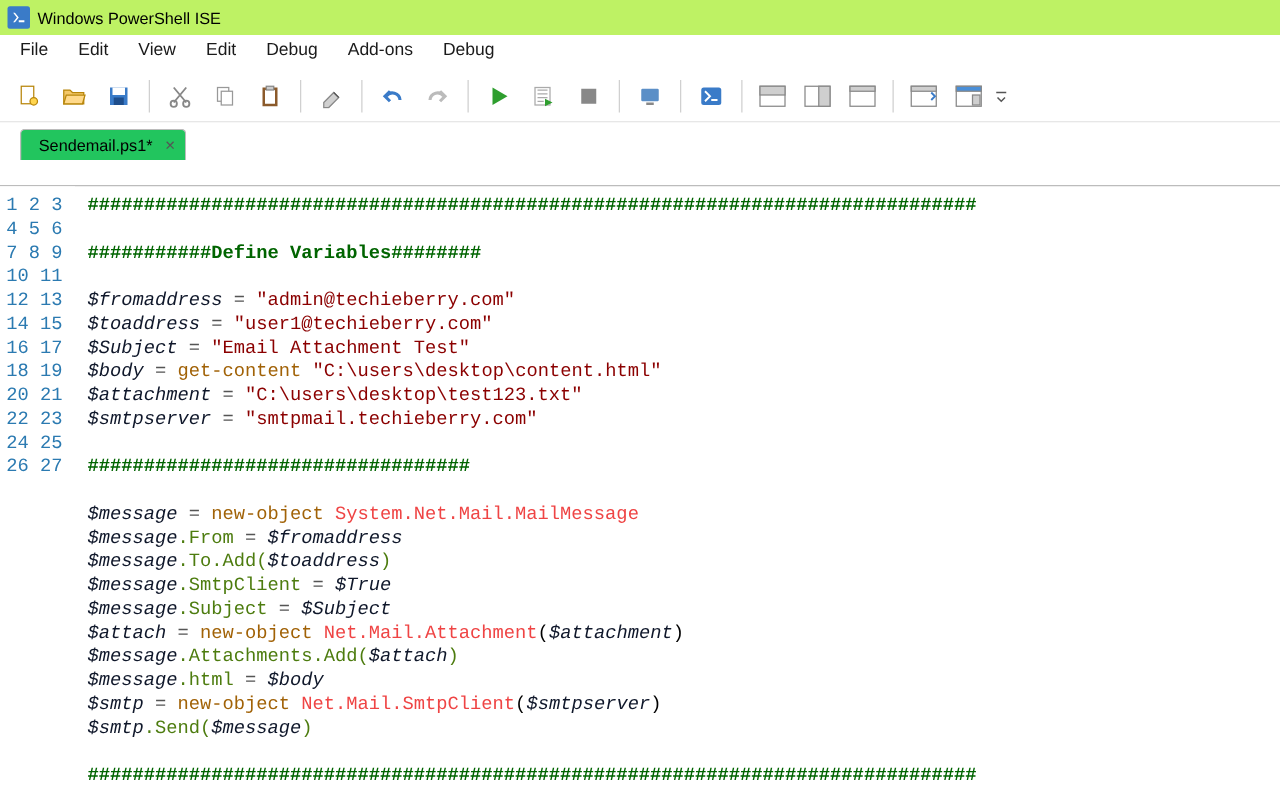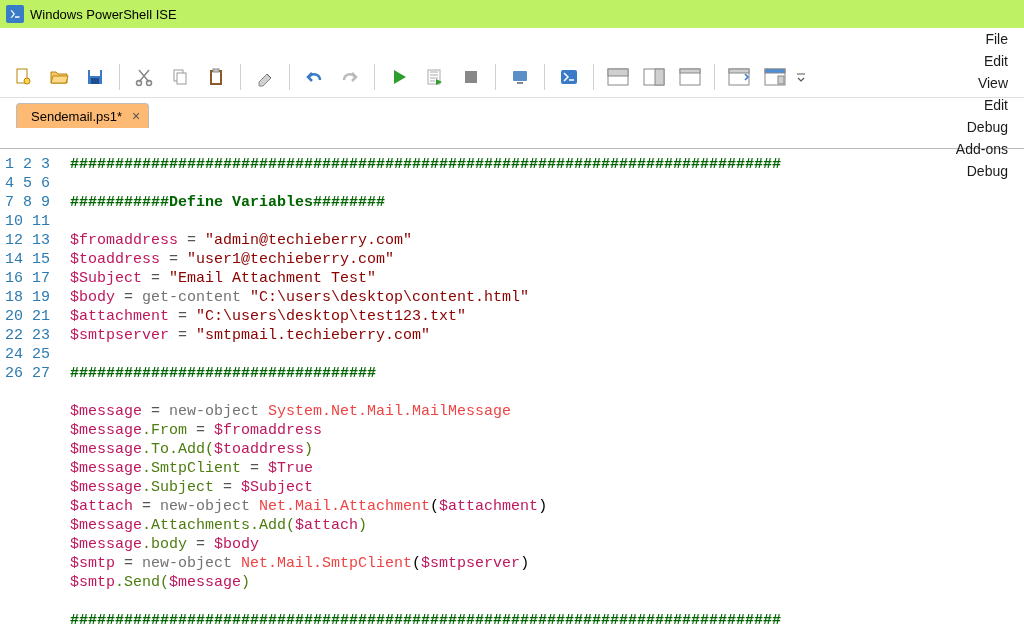--- a/index.html
+++ b/index.html
@@ -1,36 +1,36 @@
 <!DOCTYPE html>
 <html><head>
   <meta charset="utf-8">
   <style>
     * { margin:0; padding:0; box-sizing:border-box; }
     body { font-family:"Segoe UI",Tahoma,sans-serif; font-size:13px; background:#fff; color:#000; overflow:hidden; width:1024px; height:644px; }
     .title-bar { display:flex; align-items:center; padding:4px 6px; height:28px; background:#bef264; }
     .app-icon { width:18px; height:18px; background:#3a7bc8; margin-right:6px; display:flex; align-items:center; justify-content:center; border-radius:2px; }
     .app-icon svg { width:12px; height:12px; fill:#fff; }
     .title-text { font-size:13px; color:#000; }
-    .menu-bar { display:flex; align-items:flex-end; padding:0 4px; height:28px; background:#fff;flex-direction:column; }
+    .menu-bar { display:flex; align-items:flex-start; padding:0 4px; height:28px; background:#fff; }
     .menu-item { padding:3px 12px; font-size:14px; color:#1a1a1a; cursor:default; }
     .toolbar { display:flex; align-items:center; padding:4px 6px; height:42px; background:#fff; border-bottom:1px solid #e0e0e0; gap:2px; }
     .tbtn { width:34px; height:34px; display:flex; align-items:center; justify-content:center; border:1px solid transparent; cursor:default; }
     .tsep { width:1px; height:26px; background:#d0d0d0; margin:0 5px; }
     .tabs { display:flex; align-items:flex-end; padding:5px 0 0 16px; height:30px; background:#fff; }
-    .tab { display:flex; align-items:center; padding:4px 8px 4px 14px; border:1px solid #bcbcbc; border-bottom:none; border-top-left-radius:4px; border-top-right-radius:4px; background:#fdba74; font-size:13px; color:#000;text-align:right; }
+    .tab { display:flex; align-items:center; padding:4px 8px 4px 14px; border:1px solid #bcbcbc; border-bottom:none; border-top-left-radius:4px; border-top-right-radius:4px; background:#22c55e; font-size:13px; color:#000;text-align:right; }
     .tab-close { margin-left:10px; color:#555; font-size:14px; cursor:default; }
     .editor { display:flex; border-top:1px solid #bcbcbc; height:calc(644px - 28px - 28px - 42px - 30px); overflow:hidden; background:#fff;margin-top:20px; }
     .gutter { width:60px; padding:6px 10px 6px 0; text-align:right; color:#2b7ab1; font-family:Consolas,"Courier New",monospace; font-size:15px; line-height:19px; background:#fff; user-select:none; }
     .code { flex:1; padding:6px 0 6px 10px; font-family:Consolas,"Courier New",monospace; font-size:15px; line-height:19px; white-space:pre; overflow:auto; }
     .c  { color:#006400; font-weight:bold; }
-    .v  { color:#be185d; }
+    .v  { color:#0f172a;font-style:italic; }
     .op { color:#555; }
     .s  { color:#8b0000; }
-    .k  { color:#737373; }
+    .k  { color:#a16207; }
     .t  { color:#ef4444; }
     .m  { color:#4d7c0f; }
     .p  { color:#000; }
   </style>
 </head>
 <body>
 
 <div class="title-bar">
   <div class="app-icon">
     <svg viewBox="0 0 16 16">
@@ -233,20 +233,20 @@
 
 <span class="c">##################################</span>
 
 <span class="v">$message</span><span class="op"> = </span><span class="k">new-object</span> <span class="t">System.Net.Mail.MailMessage</span>
 <span class="v">$message</span><span class="m">.From</span><span class="op"> = </span><span class="v">$fromaddress</span>
 <span class="v">$message</span><span class="m">.To</span><span class="m">.Add(</span><span class="v">$toaddress</span><span class="m">)</span>
 <span class="v">$message</span><span class="m">.SmtpClient</span><span class="op"> = </span><span class="v">$True</span>
 <span class="v">$message</span><span class="m">.Subject</span><span class="op"> = </span><span class="v">$Subject</span>
 <span class="v">$attach</span><span class="op"> = </span><span class="k">new-object</span> <span class="t">Net.Mail.Attachment</span><span class="p">(</span><span class="v">$attachment</span><span class="p">)</span>
 <span class="v">$message</span><span class="m">.Attachments</span><span class="m">.Add(</span><span class="v">$attach</span><span class="m">)</span>
-<span class="v">$message</span><span class="m">.body</span><span class="op"> = </span><span class="v">$body</span>
+<span class="v">$message</span><span class="m">.html</span><span class="op"> = </span><span class="v">$body</span>
 <span class="v">$smtp</span><span class="op"> = </span><span class="k">new-object</span> <span class="t">Net.Mail.SmtpClient</span><span class="p">(</span><span class="v">$smtpserver</span><span class="p">)</span>
 <span class="v">$smtp</span><span class="m">.Send(</span><span class="v">$message</span><span class="m">)</span>
 
 <span class="c">###############################################################################</span>
 
 </div>
 </div>
 
 </body></html>

